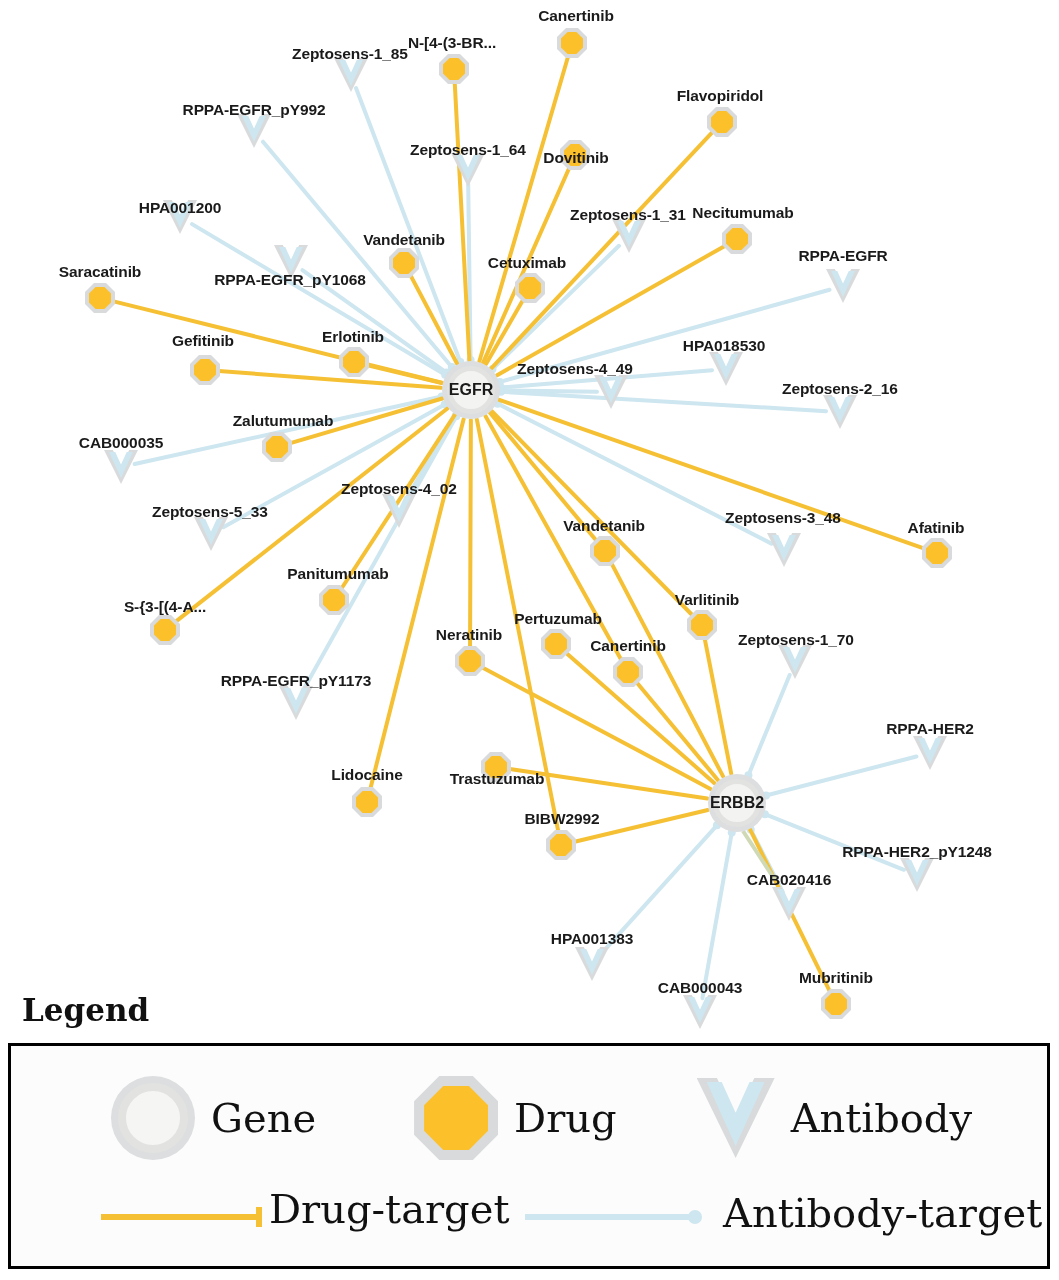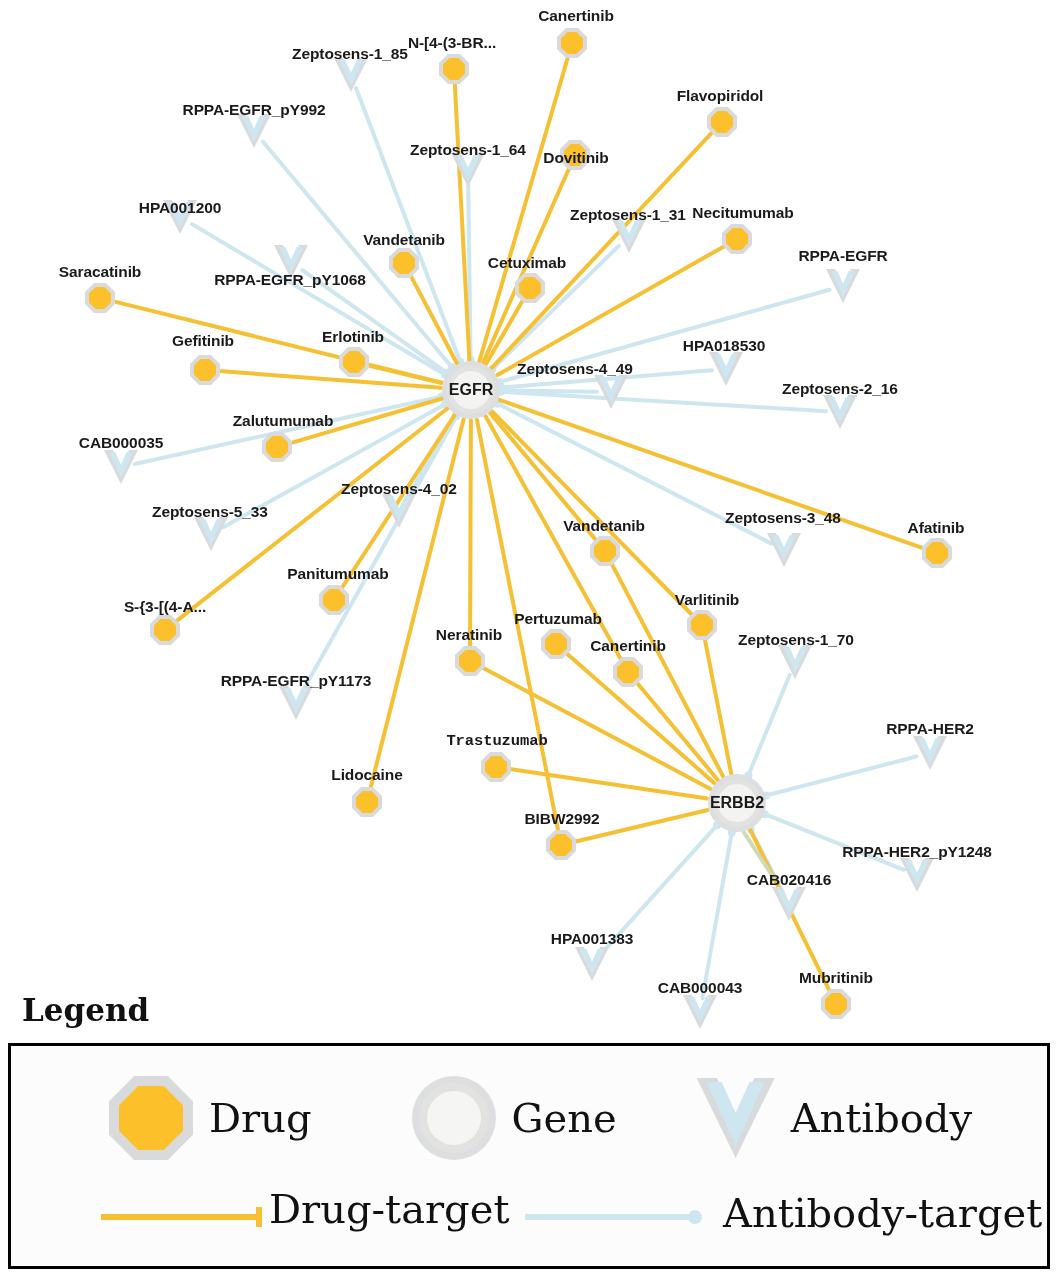--- a/index.html
+++ b/index.html
@@ -523,21 +523,21 @@
         <div class="drug-halo">
           <div class="drug-core"></div>
         </div>
       </div>
       <div class="node-label" style="left: 628px; top: 646px;">Canertinib</div>
       <div class="node" style="left: 496px; top: 767px;">
         <div class="drug-halo">
           <div class="drug-core"></div>
         </div>
       </div>
-      <div class="node-label" style="left: 497px; top: 741px; font-family: Liberation Mono, monospace;">Trastuzumab</div>
+      <div class="node-label" style="left: 497px; top: 779px;">Trastuzumab</div>
       <div class="node" style="left: 367px; top: 802px;">
         <div class="drug-halo">
           <div class="drug-core"></div>
         </div>
       </div>
       <div class="node-label" style="left: 367px; top: 775px;">Lidocaine</div>
       <div class="node" style="left: 561px; top: 845px;">
         <div class="drug-halo">
           <div class="drug-core"></div>
         </div>
@@ -561,31 +561,31 @@
         </div>
       </div>
       <div class="gene-text" style="position: absolute; left: 737px; top: 803px;">ERBB2</div>
     </div>
 </div>
 
 <div id="legend-title">Legend</div>
 
 <div id="legend-box">
   <div class="legend-row1">
+    <div class="legend-item" style="margin-left:100px;">
+      <div class="lg-gene-halo">
+        <div class="lg-gene-ring"></div>
+      </div>
+      <div class="legend-text">Gene</div>
+    </div>
     <div class="legend-item" style="margin-left:98px;">
       <div class="lg-drug-halo">
         <div class="lg-drug-core"></div>
       </div>
       <div class="legend-text">Drug</div>
-    </div>
-    <div class="legend-item" style="margin-left:100px;">
-      <div class="lg-gene-halo">
-        <div class="lg-gene-ring"></div>
-      </div>
-      <div class="legend-text">Gene</div>
     </div>
     <div class="legend-item" style="margin-left:80px;">
       <div class="lg-ab-wrap">
         <div class="lg-ab-outer"></div>
         <div class="lg-ab-inner"></div>
       </div>
       <div class="legend-text">Antibody</div>
     </div>
   </div>
   <div class="legend-row2">

